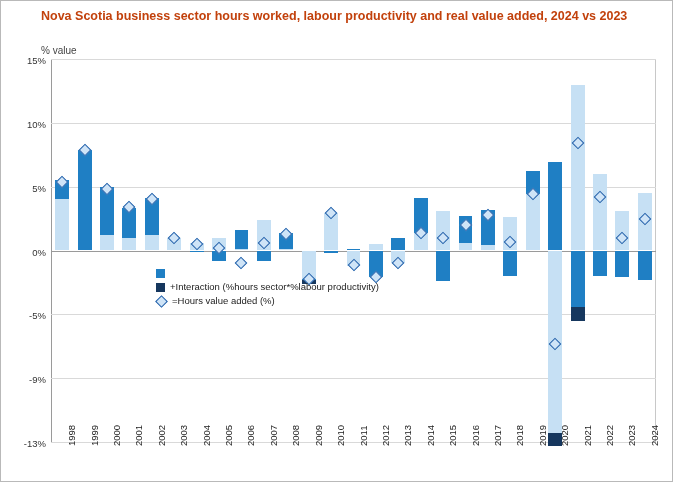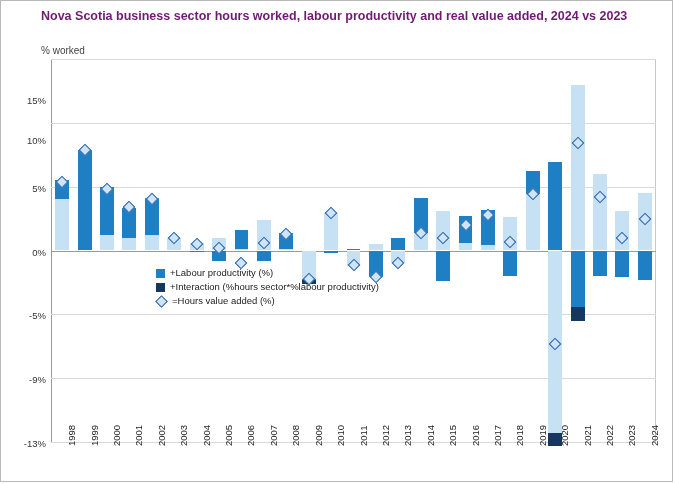--- a/index.html
+++ b/index.html
@@ -11,21 +11,21 @@
   }
   #frame{
     position:relative;
     width:673px;height:482px;
     border:1px solid #b9b9b9;
     box-sizing:border-box;
     background:#fff;
   }
   #title{
     position:absolute;left:40px;top:8px;width:610px;
-    font-size:12.5px;font-weight:bold;color:#701a75;
+    font-size:12.5px;font-weight:bold;color:#c2410c;
     line-height:15px;
   }
   #subtitle{
     position:absolute;left:40px;top:44px;
     font-size:10px;color:#444;
   }
   
   #plot{
     position:absolute;
     left:50px;top:58px;
@@ -86,31 +86,31 @@
     width:7px;height:7px;margin-left:1px;margin-right:6px;
     transform:rotate(45deg);
   }
 </style>
 </head>
 <body>
 
 <div id="frame">
 
   <div id="title">Nova Scotia business sector hours worked, labour productivity and real value added, 2024 vs 2023</div>
-  <div id="subtitle">% worked</div>
+  <div id="subtitle">% value</div>
 
   <div id="plot">
     <div class="axisline-left"></div>
     <div class="axisline-right"></div>
     <div id="grid">
         <div class="gridline" style="top: 0px;">
-          <div class="ytick" style="top: 0px; margin-top: 40px;">15%</div>
+          <div class="ytick" style="top: 0px;">15%</div>
         </div>
         <div class="gridline" style="top: 63.8333px;">
-          <div class="ytick" style="top: 16px;">10%</div>
+          <div class="ytick" style="top: 0px;">10%</div>
         </div>
         <div class="gridline" style="top: 127.667px;">
           <div class="ytick" style="top: 0px;">5%</div>
         </div>
         <div class="gridline zero" style="top: 191.5px;">
           <div class="ytick" style="top: 0px;">0%</div>
         </div>
         <div class="gridline" style="top: 255.333px;">
           <div class="ytick" style="top: 0px;">-5%</div>
         </div>
@@ -234,21 +234,20 @@
         <div class="xlab" style="left: 530.574px; top: 387px;">2021</div>
         <div class="xlab" style="left: 552.981px; top: 387px;">2022</div>
         <div class="xlab" style="left: 575.389px; top: 387px;">2023</div>
         <div class="xlab" style="left: 597.796px; top: 387px;">2024</div>
       </div>
   </div>
 
   <div id="legend">
     <div class="row">
       <span class="sw lp"></span>
-      <span>+Labour productivity (%)</span>
     </div>
     <div class="row">
       <span class="sw ix"></span>
       <span>+Interaction (%hours sector*%labour productivity)</span>
     </div>
     <div class="row">
       <span class="sw dm"></span>
       <span>=Hours value added (%)</span>
     </div>
   </div>

